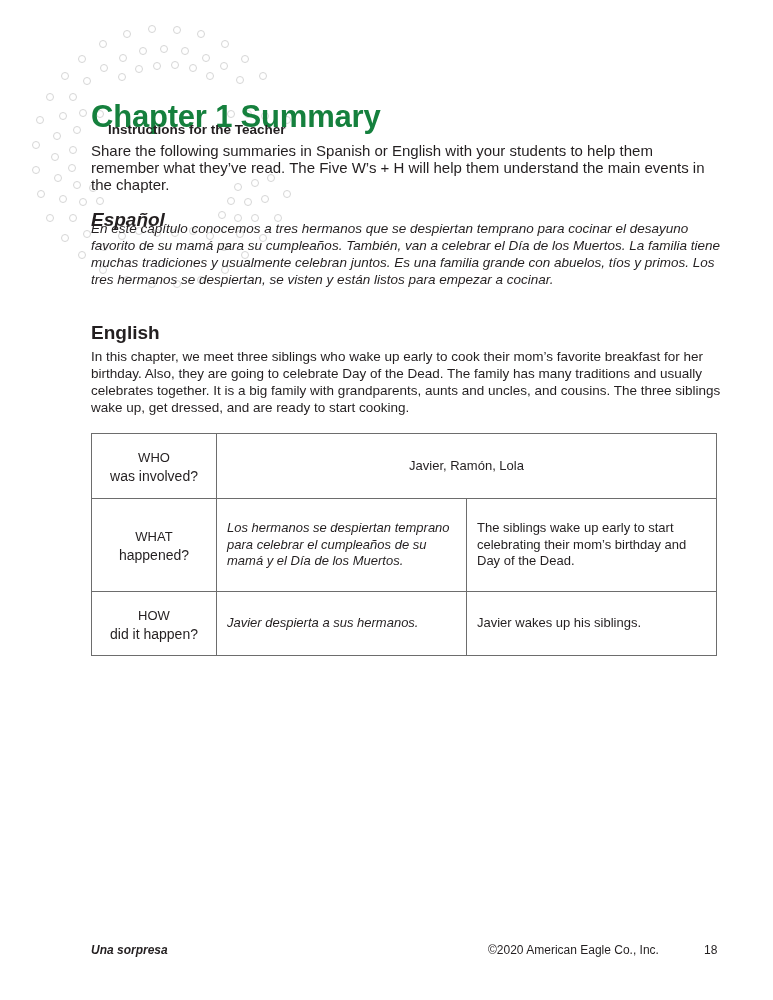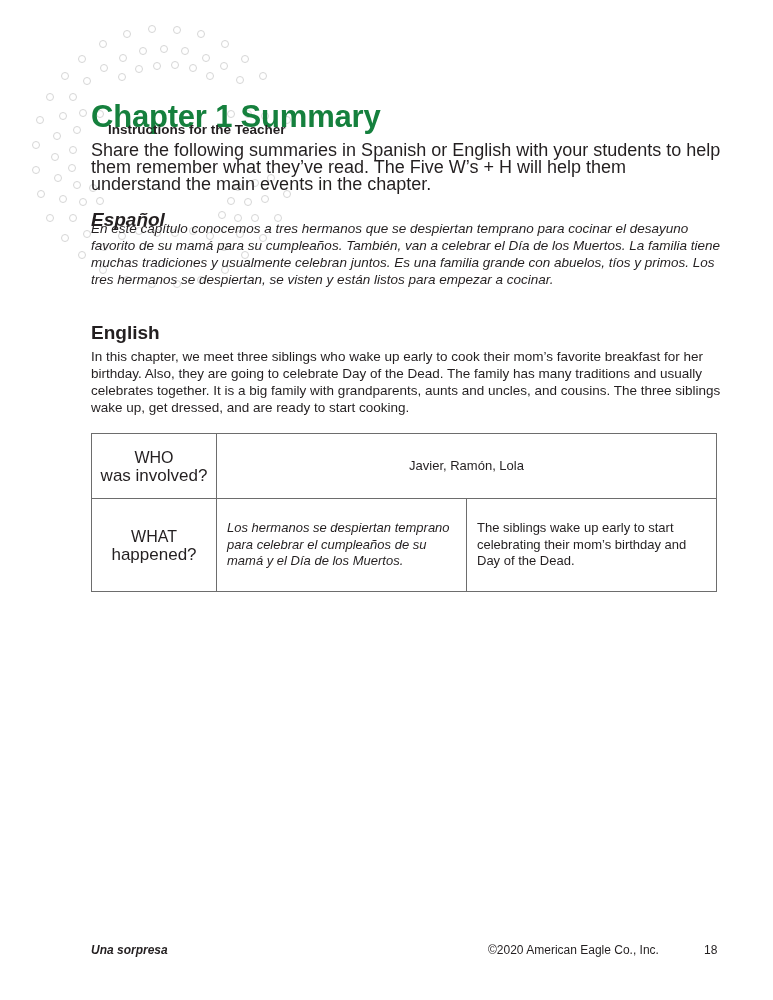--- a/index.html
+++ b/index.html
@@ -2,30 +2,30 @@
 <html><head>
 <meta charset="utf-8">
 <style>
   * { box-sizing: border-box; margin: 0; padding: 0; }
   html, body { width: 773px; height: 1000px; background: #ffffff; overflow: hidden; }
   body { position: relative; font-family: "Liberation Sans", sans-serif; color: #231f20; }
   .dots { position: absolute; left: 0; top: 0; width: 320px; height: 300px; pointer-events: none; }
   .content { position: absolute; left: 91px; top: 0; width: 630px; }
   .title { position: absolute; top: 74px; left: 0; font-size: 31px; font-weight: bold; color: #15803d; letter-spacing: -0.2px; white-space: nowrap; margin-top: 25px; }
   .instr-head { position: absolute; top: 122px; left: 0; font-size: 13.5px; font-weight: bold; padding-left: 17px; }
-  .instr-body { position: absolute; top: 142px; left: 0; width: 630px; font-size: 18px; line-height: 17px; }
+  .instr-body { position: absolute; top: 142px; left: 0; width: 630px; font-size: 15px; line-height: 17px; }
   .esp-head { position: absolute; top: 209px; left: 0; font-size: 19px; font-weight: bold; font-style: italic; }
   .esp-body { position: absolute; top: 220px; left: 0; width: 630px; font-size: 13.5px; line-height: 17px; font-style: italic; }
   .eng-head { position: absolute; top: 322px; left: 0; font-size: 19px; font-weight: bold; }
   .eng-body { position: absolute; top: 348px; left: 0; width: 630px; font-size: 13.5px; line-height: 17px; }
   table.w5 { position: absolute; top: 433px; left: 0; width: 626px; border-collapse: collapse; }
   table.w5 td { border: 1px solid #6d6d6d; font-size: 13px; line-height: 16.5px; vertical-align: middle; }
   td.q { width: 125px; text-align: center; }
-  td.q .big { display: block; font-size: 16px; line-height: 20px; }
-  td.q .small { display: block; font-size: 17px; line-height: 16px; }
+  td.q .big { display: block; font-size: 13px; line-height: 20px; }
+  td.q .small { display: block; font-size: 14px; line-height: 16px; }
   td.es { width: 250px; padding: 4px 10px; font-style: italic; }
   td.en { padding: 8px 10px; }
   td.who { text-align: center; }
   .footer-left { position: absolute; top: 943px; left: 91px; font-size: 12px; font-weight: bold; font-style: italic; }
   .footer-right { position: absolute; top: 943px; left: 488px; font-size: 12px; }
   .footer-page { position: absolute; top: 943px; left: 704px; font-size: 12px; }
 </style>
 </head>
 <body>
 
@@ -138,19 +138,27 @@
       <td class="who" colspan="2">Javier, Ramón, Lola</td>
     </tr>
     <tr style="height:93px">
       <td class="q">
         <span class="big">WHAT</span>
         <span class="small">happened?</span>
       </td>
       <td class="es">Los hermanos se despiertan temprano para celebrar el cumpleaños de su mamá y el Día de los Muertos.</td>
       <td class="en">The siblings wake up early to start celebrating their mom’s birthday and Day of the Dead.</td>
     </tr>
+    <tr style="height:64px">
+      <td class="q">
+        <span class="big">HOW</span>
+        <span class="small">did it happen?</span>
+      </td>
+      <td class="es">Javier despierta a sus hermanos.</td>
+      <td class="en">Javier wakes up his siblings.</td>
+    </tr>
   </tbody>
     </table>
 </div>
 
 <div class="footer-left">Una sorpresa</div>
 <div class="footer-right">©2020 American Eagle Co., Inc.</div>
 <div class="footer-page">18</div>
 
 </body></html>

